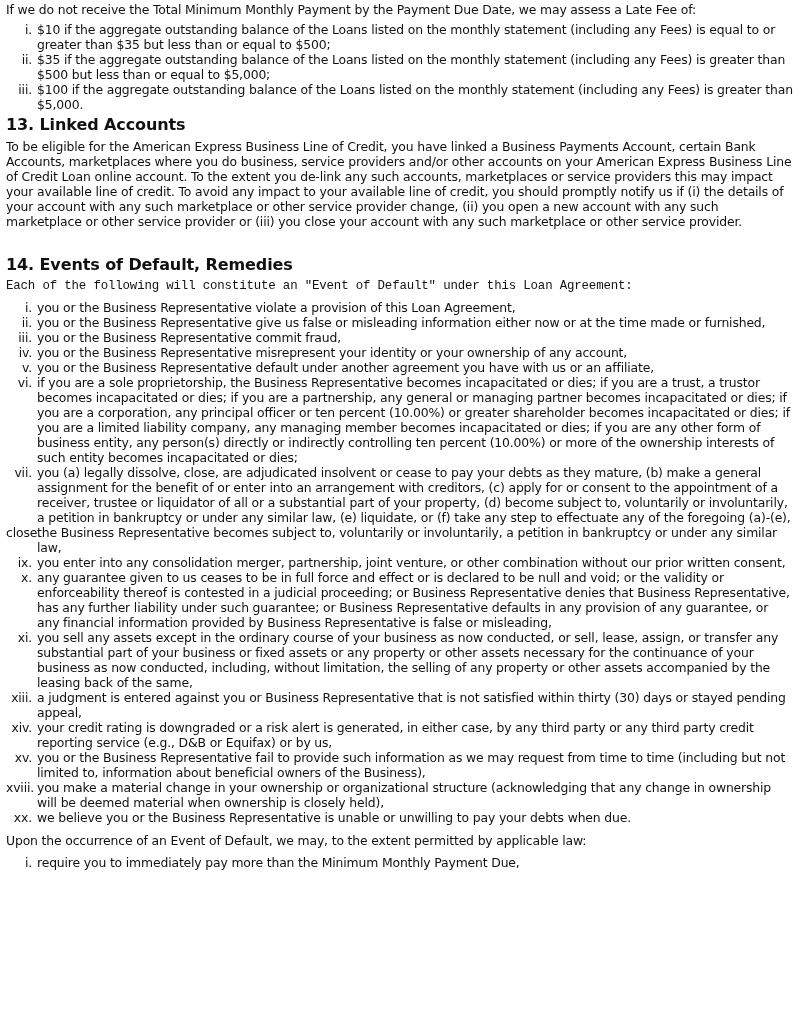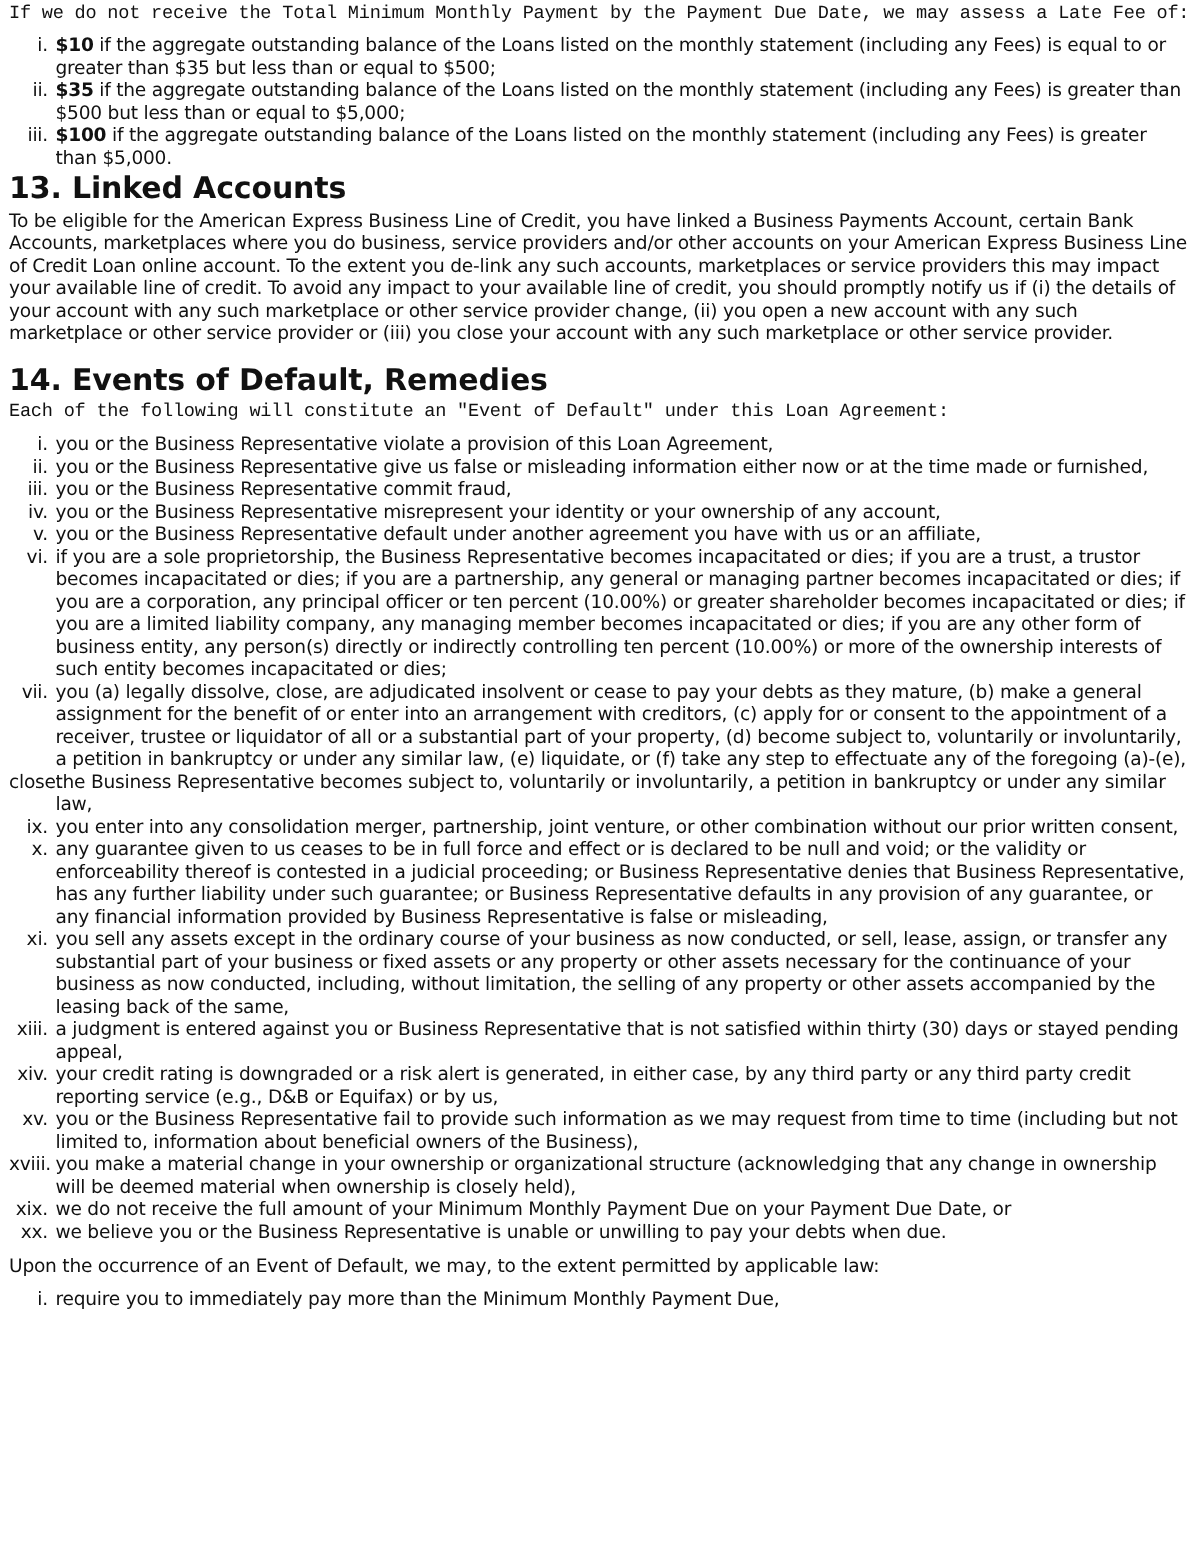--- a/index.html
+++ b/index.html
@@ -20,21 +20,20 @@
   .page {
     padding: 0 6px 0 6px;
     margin-top: 0px;
   }
   p {
     margin: 0;
   }
   .intro {
     margin-top: 2px;
     margin-bottom: 5px;
-    font-family: Liberation Mono, monospace;
   }
   ol.roman {
     list-style: none;
     margin: 0;
     padding: 0;
   }
   ol.roman li {
     display: flex;
     align-items: flex-start;
   }
@@ -43,32 +42,32 @@
     width: 31px;
     text-align: right;
     padding-right: 5px;
     box-sizing: border-box;
     white-space: nowrap;
   }
   ol.roman li .txt {
     flex: 1 1 auto;
   }
   ol.roman li .txt b {
-    font-weight: bold;
+    font-weight: normal;
     text-align: right;
   }
   h2 {
     margin: 0;
-    font-size: 20px;
+    font-size: 16px;
     line-height: 18px;
     font-weight: bold;
     letter-spacing: -0.1px;
   }
   .sec13-title { margin-top: 4px; margin-bottom: 5px; }
-  .sec14-title { margin-top: 15px; margin-bottom: 5px; }
+  .sec14-title { margin-top: 27px; margin-bottom: 5px; }
   .lead14 { margin-bottom: 6px; font-family: Liberation Mono, monospace; }
   .after-list { margin-top: 8px; margin-bottom: 7px; }
 </style>
 </head>
 <body>
 
 <div class="page">
 
   <p class="intro">If we do not receive the Total Minimum Monthly Payment by the Payment Due Date, we may assess a Late Fee of:</p>
   <ol class="roman">
@@ -147,24 +146,20 @@
       </li>
     <li>
         <span class="num">xv.</span>
         <span class="txt">you or the Business Representative fail to provide such information as we may request from time to time (including but not limited to, information about beneficial owners of the Business),</span>
       </li>
     <li>
         <span class="num">xviii.</span>
         <span class="txt">you make a material change in your ownership or organizational structure (acknowledging that any change in ownership will be deemed material when ownership is closely held),</span>
       </li>
     <li>
-        <span class="num">xix.</span>
-        <span class="txt">we do not receive the full amount of your Minimum Monthly Payment Due on your Payment Due Date, or</span>
-      </li>
-    <li>
         <span class="num">xx.</span>
         <span class="txt">we believe you or the Business Representative is unable or unwilling to pay your debts when due.</span>
       </li>
   </ol>
 
   <p class="after-list">Upon the occurrence of an Event of Default, we may, to the extent permitted by applicable law:</p>
 
   <ol class="roman">
     <li>
         <span class="num">i.</span>

